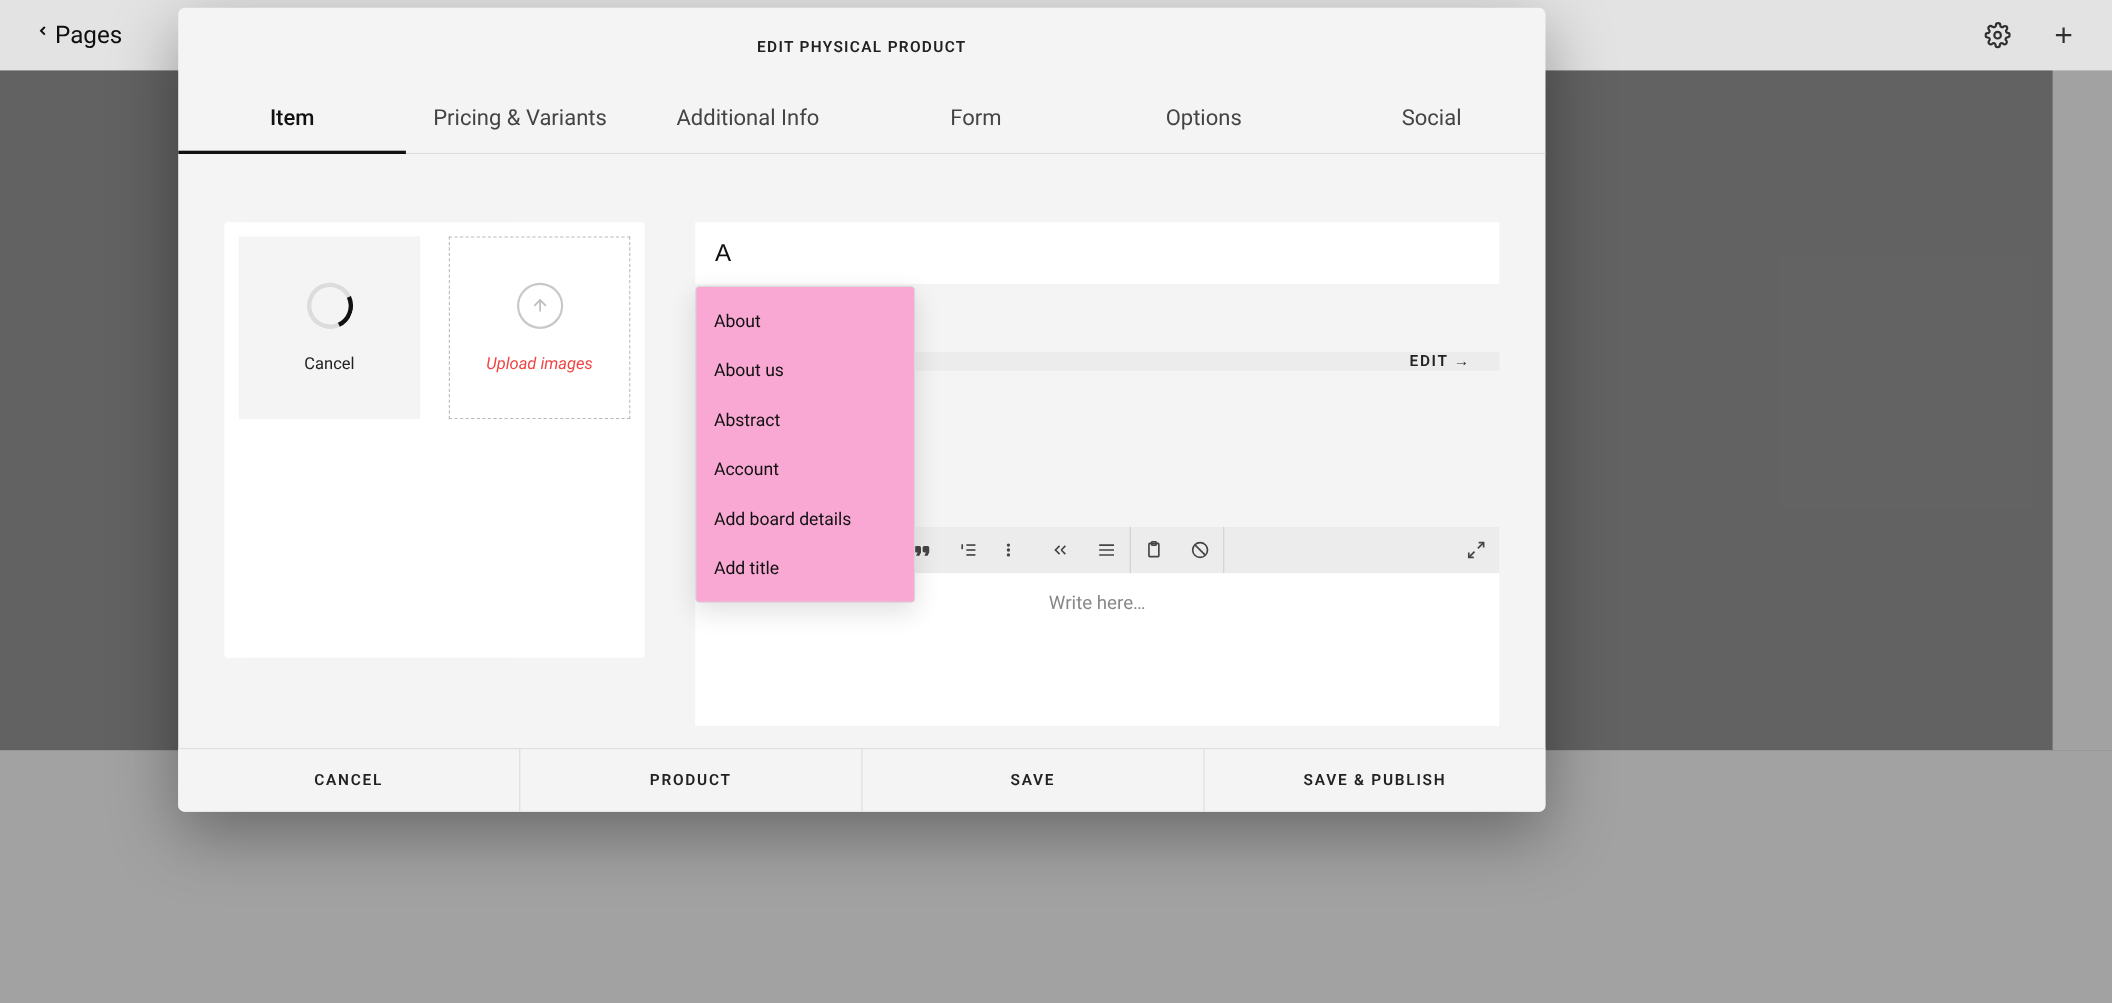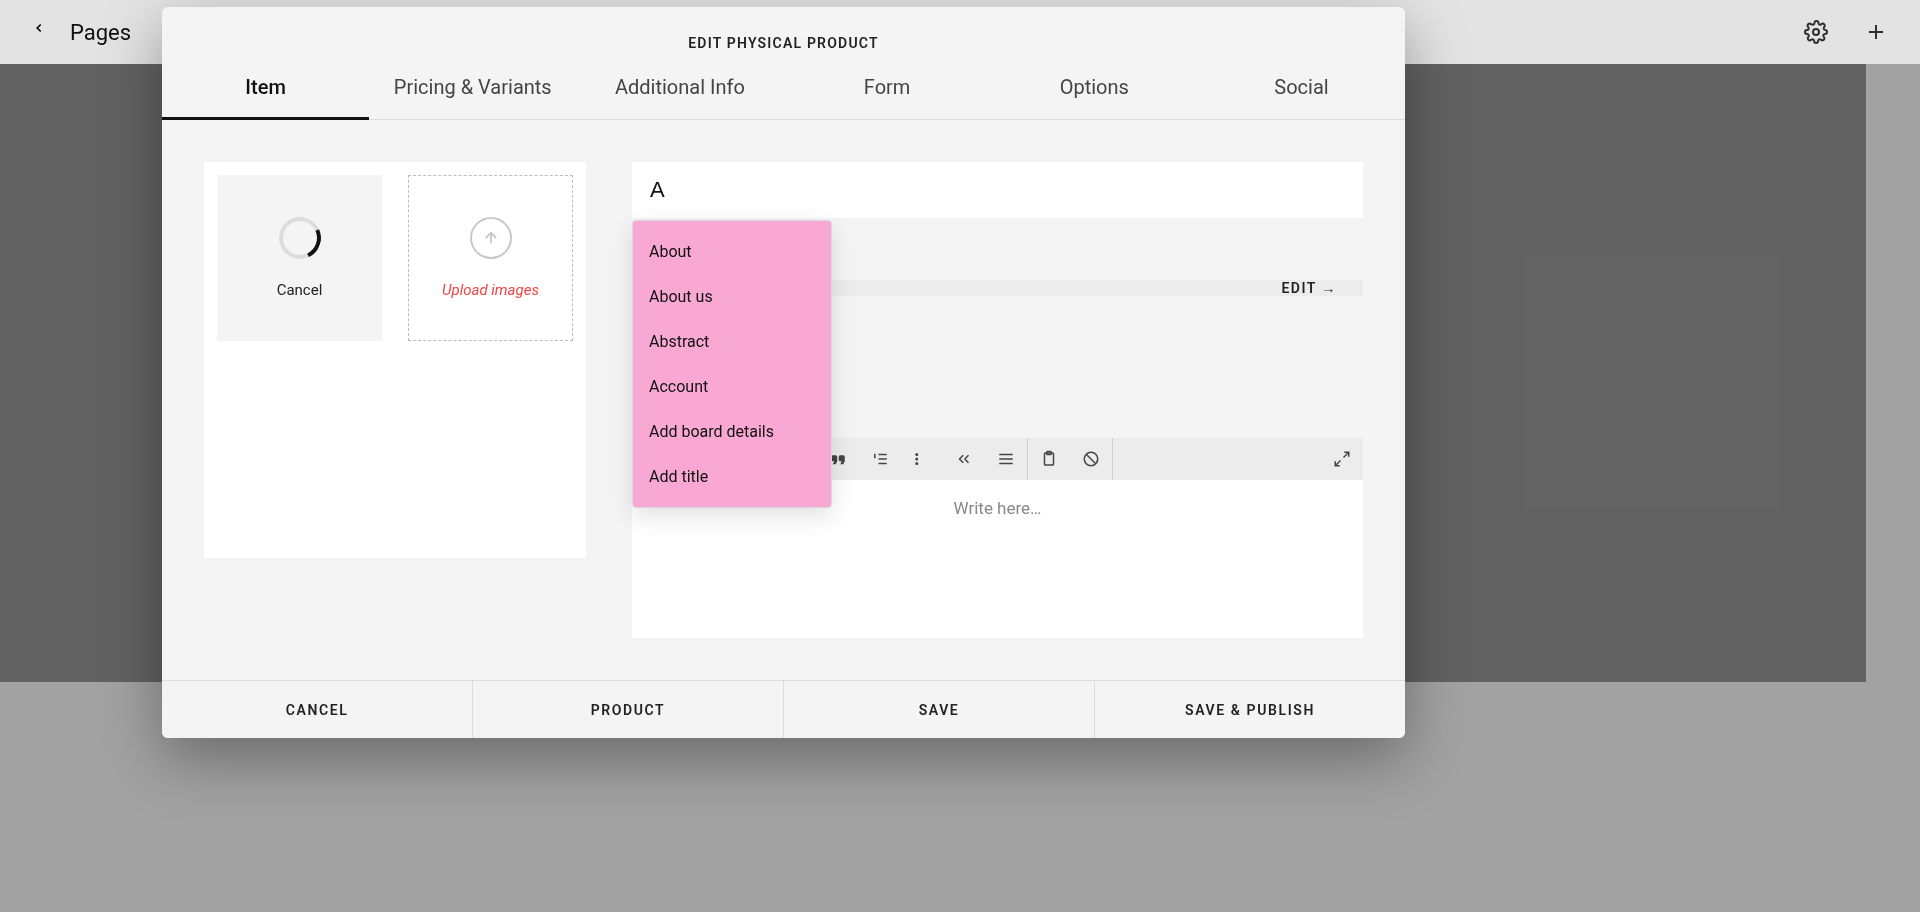--- a/index.html
+++ b/index.html
@@ -11,21 +11,21 @@
     position: absolute;
     top: 0; left: 0;
     width: 100%;
     height: 64px;
     background: #f7f7f7;
     display: flex;
     align-items: center;
     padding: 0 32px;
     z-index: 1;
   }
-  .back-area { display: flex; align-items: flex-start; gap: 24px; cursor: pointer; color: #111; }
+  .back-area { display: flex; align-items: flex-start; gap: 4px; cursor: pointer; color: #111; }
   .back-area svg { width: 14px; height: 14px; }
   .back-label { font-size: 22px; font-weight: 400; color: #111; }
   .header-spacer { flex: 1; }
   .header-icon { width: 24px; height: 24px; margin-left: 36px; color: #333; cursor: pointer; }
   .header-icon svg { width: 100%; height: 100%; }
 
   .right-edge {
     position: absolute;
     top: 20px; right: 0;
     width: 54px;
@@ -56,20 +56,21 @@
     top: 7px;
     width: 1243px;
     height: 731px;
     background: #f4f4f4;
     border-radius: 6px;
     box-shadow: 0 20px 60px rgba(0,0,0,0.35);
     z-index: 5;
     display: flex;
     flex-direction: column;
     overflow: hidden;
+    gap: 20px;
   }
   .modal-title {
     text-align: center;
     font-size: 14px;
     font-weight: 600;
     letter-spacing: 1.2px;
     padding: 28px 0 10px;
     color: #222;
   }
 

